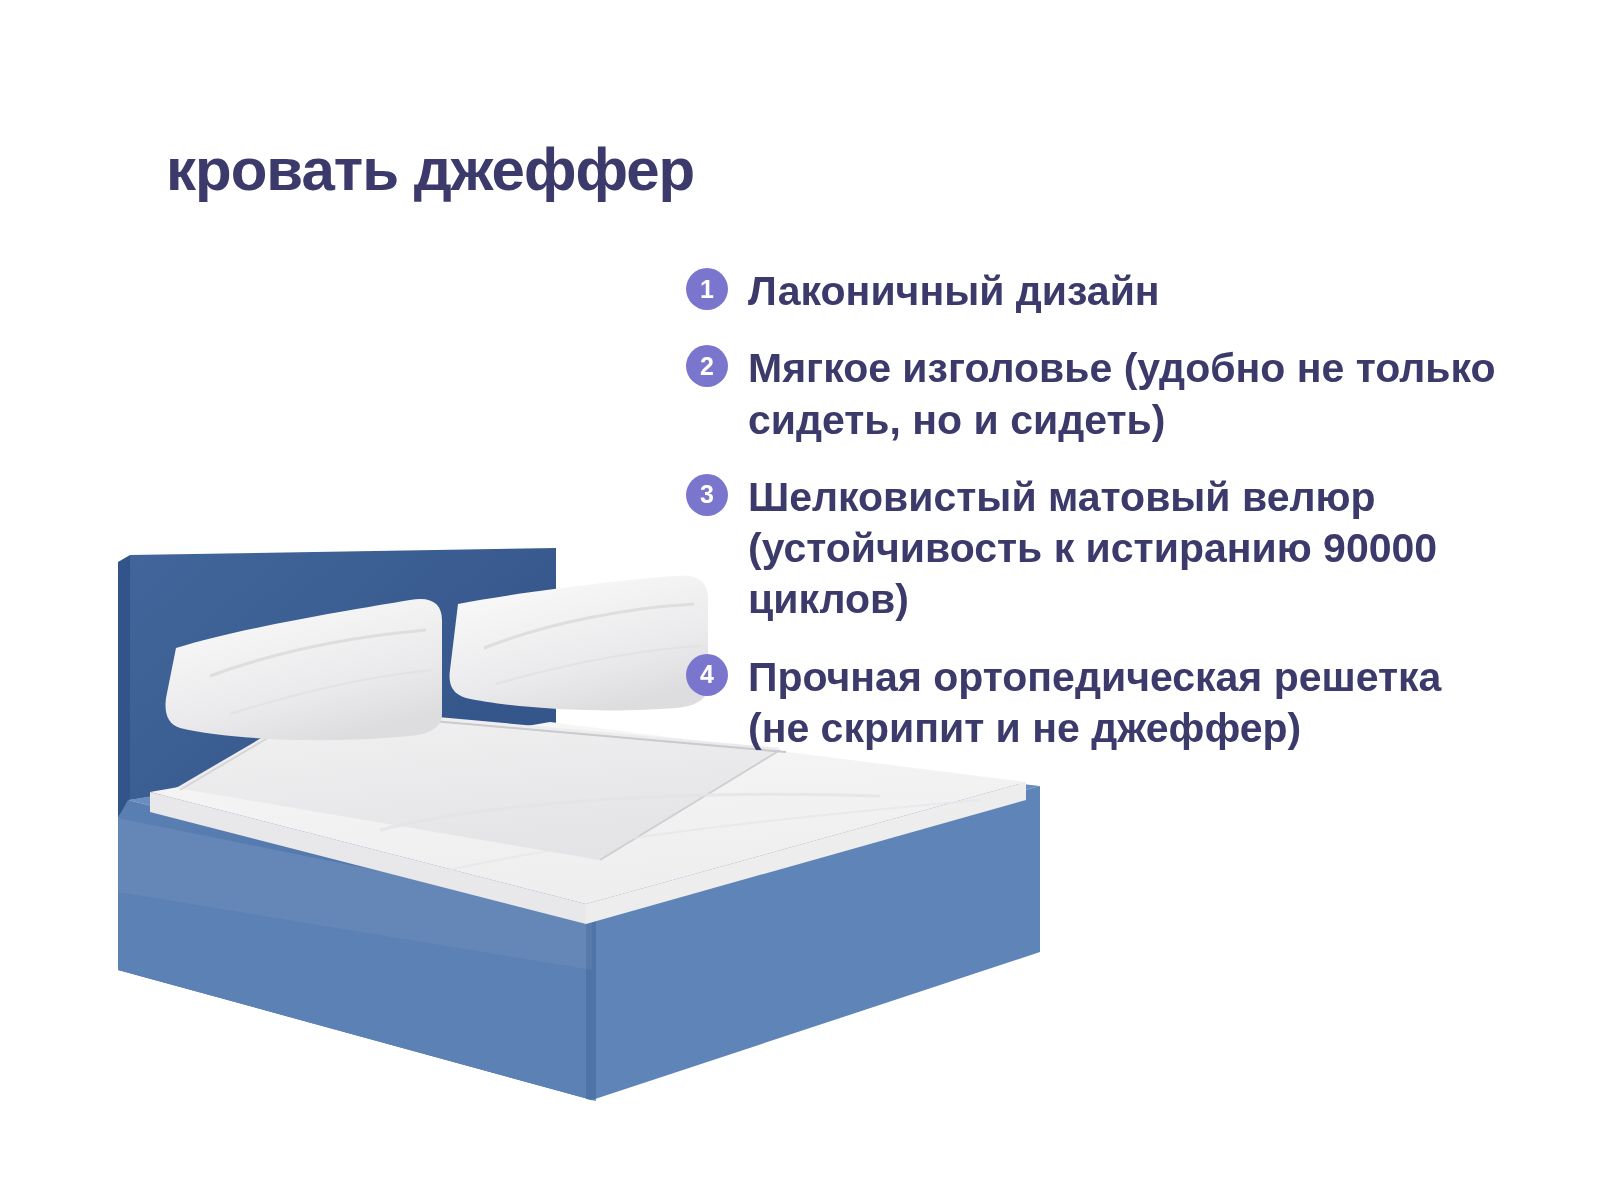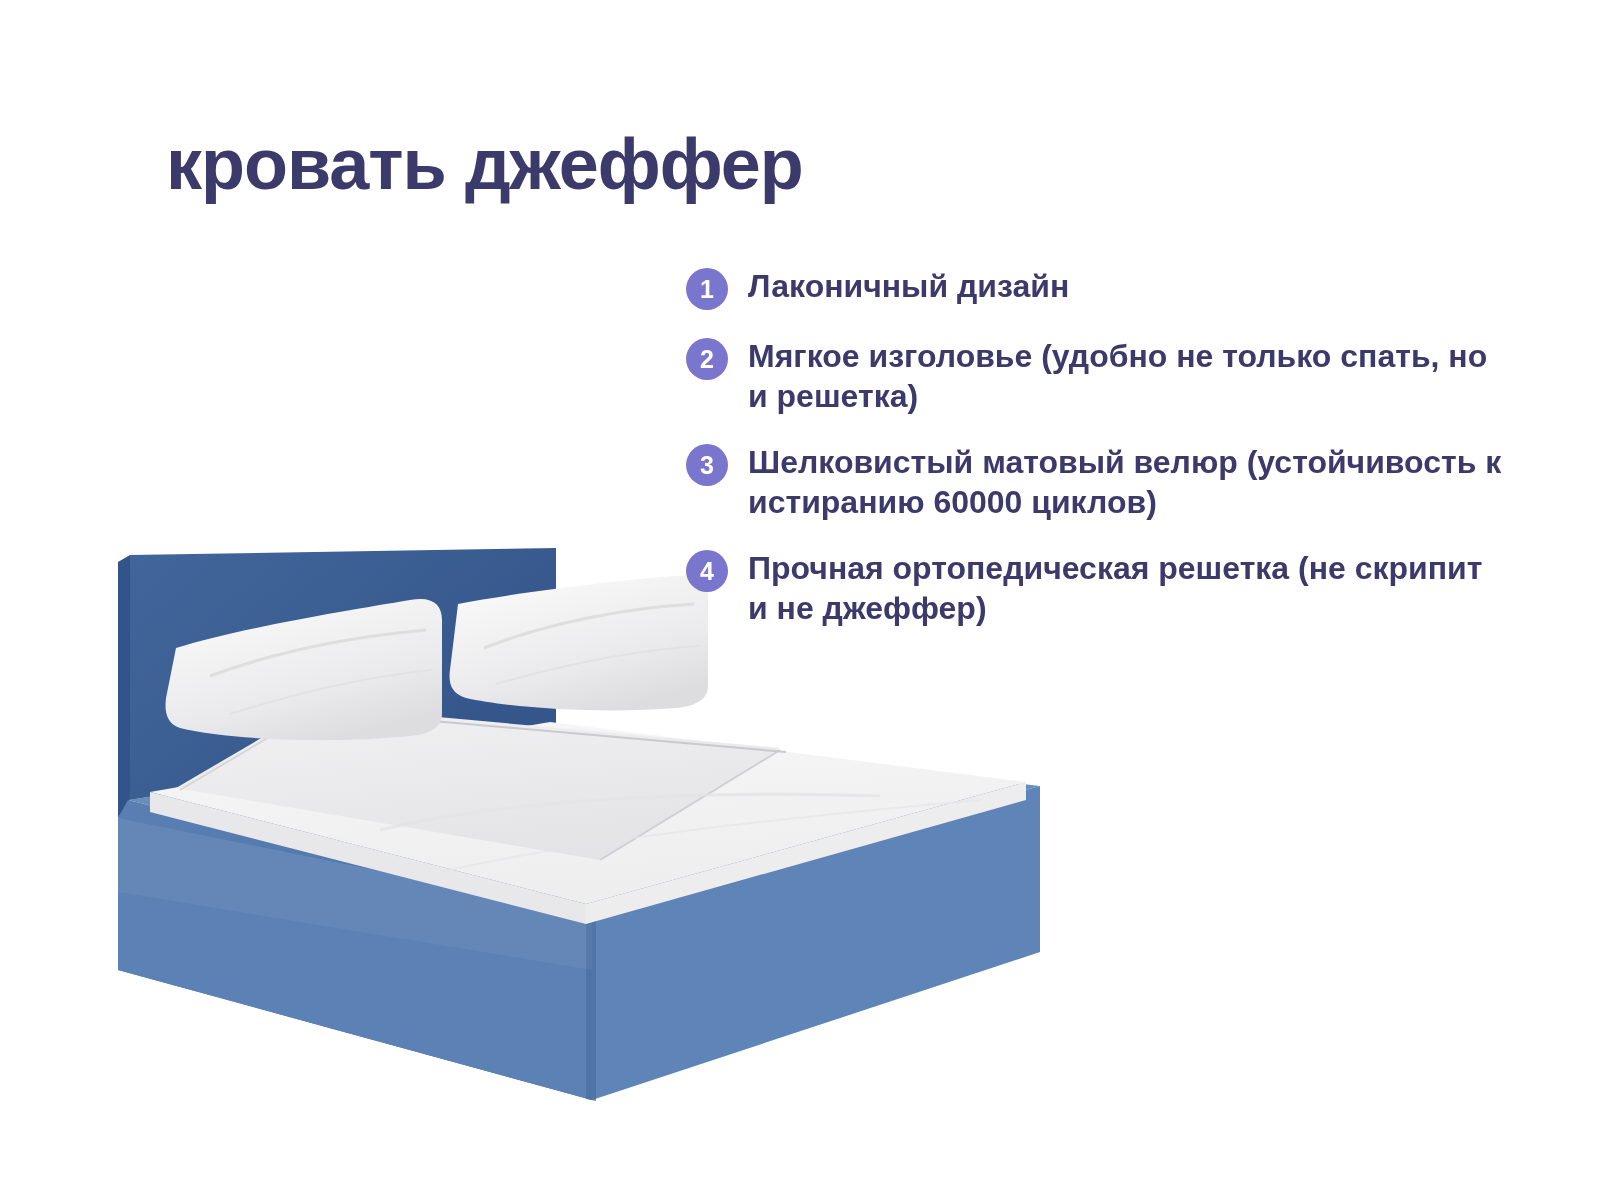--- a/index.html
+++ b/index.html
@@ -19,22 +19,22 @@
     left: 0; top: 0;
     width: 1600px;
     height: 1200px;
     background: #ffffff;
   }
 
   
   #title {
     position: absolute;
     left: 166px;
-    top: 128px;
-    font-size: 72px;
+    top: 140px;
+    font-size: 60px;
     font-weight: 700;
     letter-spacing: -1px;
     color: #3b3a6b;
     line-height: 1.0;
     white-space: nowrap;
   }
 
   
   #feature-list {
     position: absolute;
@@ -57,21 +57,21 @@
     color: #ffffff;
     font-size: 25px;
     font-weight: 700;
     display: flex;
     align-items: center;
     justify-content: center;
     margin-top: 2px;
   }
   .feature-text {
     margin-left: 20px;
-    font-size: 32px;
+    font-size: 41px;
     font-weight: 700;
     line-height: 1.25;
     color: #3b3a6b;
     max-width: 760px;
   }
 
   
   #bed {
     position: absolute;
     left: 80px;
@@ -175,26 +175,26 @@
 
   <div id="feature-list">
 
     <div class="feature-row">
       <div class="badge">1</div>
       <div class="feature-text">Лаконичный дизайн</div>
     </div>
 
     <div class="feature-row">
       <div class="badge">2</div>
-      <div class="feature-text">Мягкое изголовье (удобно не только спать, но и решетка)</div>
+      <div class="feature-text">Мягкое изголовье (удобно не только сидеть, но и сидеть)</div>
     </div>
 
     <div class="feature-row">
       <div class="badge">3</div>
-      <div class="feature-text">Шелковистый матовый велюр (устойчивость к истиранию 60000 циклов)</div>
+      <div class="feature-text">Шелковистый матовый велюр (устойчивость к истиранию 90000 циклов)</div>
     </div>
 
     <div class="feature-row">
       <div class="badge">4</div>
       <div class="feature-text">Прочная ортопедическая решетка (не скрипит и не джеффер)</div>
     </div>
 
   </div>
 </div>
 

